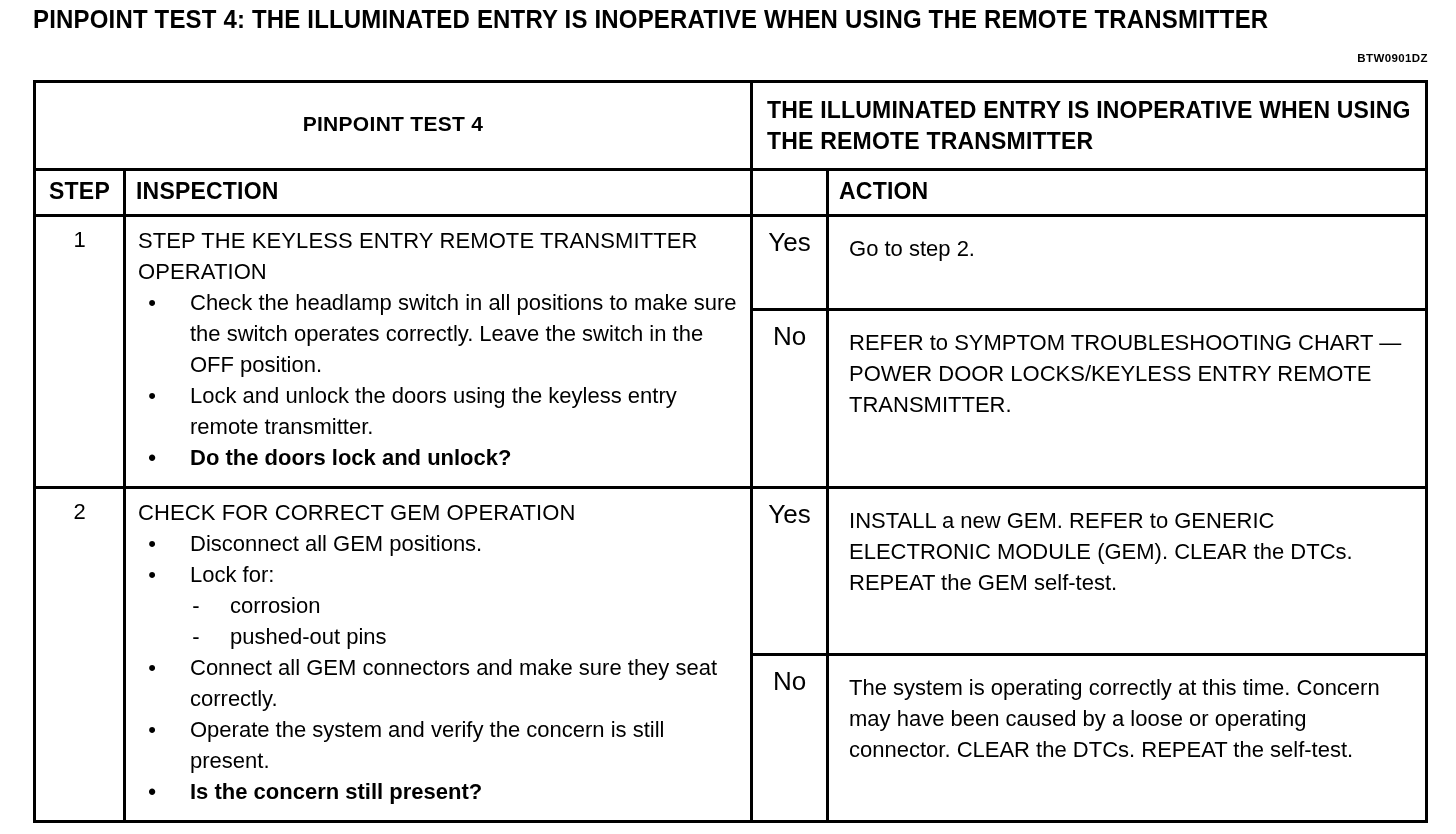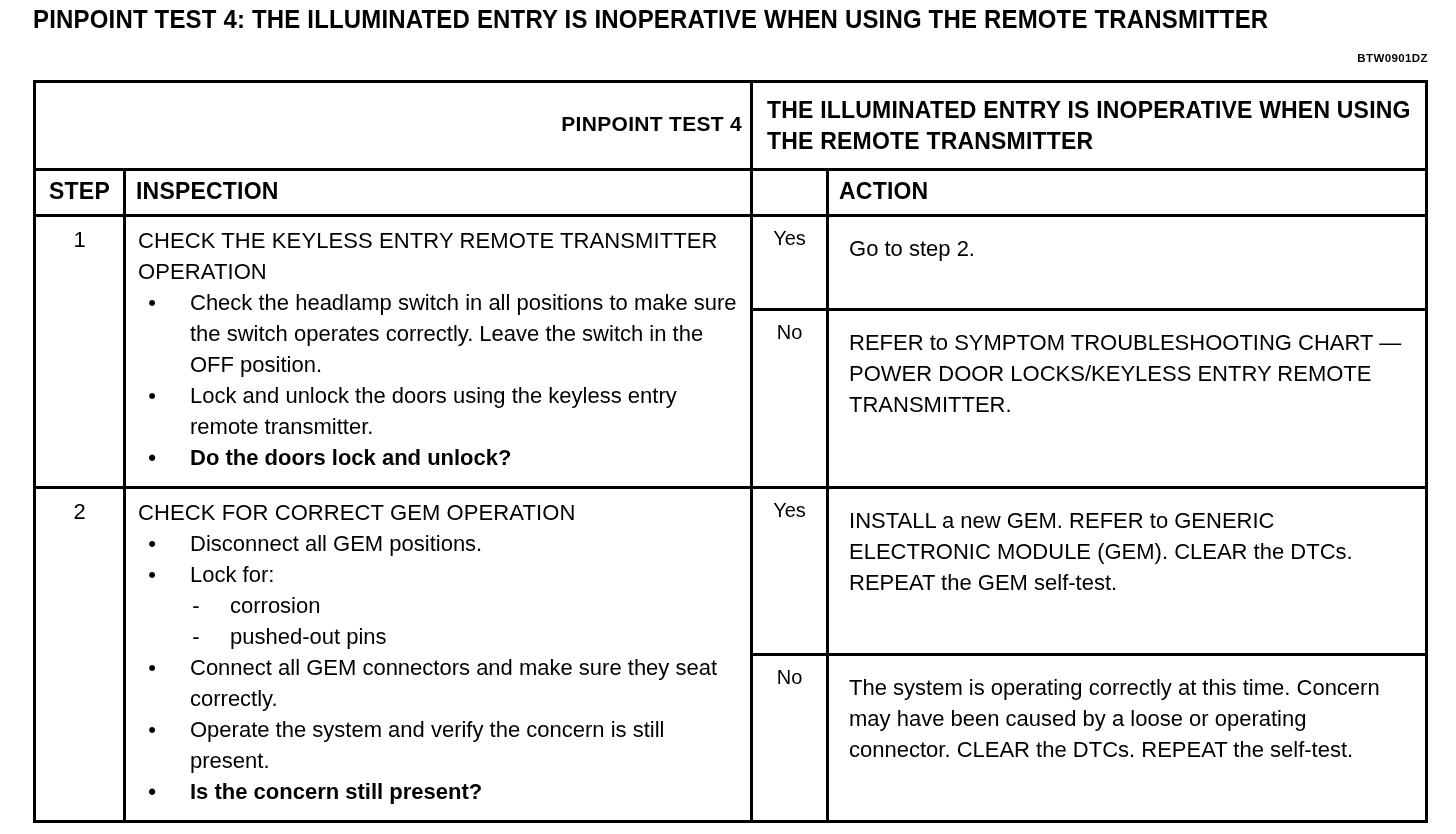--- a/index.html
+++ b/index.html
@@ -59,21 +59,21 @@
   }
   .pp-table td {
     border: 3px solid #000;
     vertical-align: top;
     padding: 0;
     background: #fff;
   }
 
   
   .hdr-test-id {
-    text-align: right;
+    text-align: center;
     vertical-align: middle !important;
     font-weight: bold;
     font-size: 21px;
     letter-spacing: 0.3px;
     padding: 6px 8px 8px 8px !important;
   }
   .hdr-test-name {
     font-weight: bold;
     font-size: 23px;
     line-height: 31px;
@@ -96,21 +96,21 @@
     font-size: 22px;
     padding: 10px 4px 4px 4px !important;
   }
   .inspection-cell {
     font-size: 22px;
     line-height: 31px;
     padding: 8px 10px 10px 12px !important;
   }
   .yn-cell {
     text-align: center;
-    font-size: 20px;
+    font-size: 26px;
     padding: 10px 6px 6px 6px !important;
   }
   .action-cell {
     font-size: 22px;
     line-height: 31px;
     padding: 8px 10px 10px 12px !important;
   }
 
   
   .insp-head {
@@ -183,21 +183,21 @@
       <tr>
         <td class="col-hdr center">STEP</td>
         <td class="col-hdr">INSPECTION</td>
         <td class="col-hdr"></td>
         <td class="col-hdr">ACTION</td>
       </tr>
 
       <tr>
         <td class="step-num" rowspan="2">1</td>
         <td class="inspection-cell" rowspan="2">
-          <div class="insp-head">CHECK THE KEYLESS ENTRY REMOTE TRANSMITTER OPERATION</div>
+          <div class="insp-head">STEP THE KEYLESS ENTRY REMOTE TRANSMITTER OPERATION</div>
           <ul class="bullets">
             <li>
               <span class="bullet-dot">•</span>
               <span class="bullet-txt">Check the headlamp switch in all positions to make sure the switch operates correctly. Leave the switch in the OFF position.</span>
             </li>
             <li>
               <span class="bullet-dot">•</span>
               <span class="bullet-txt">Lock and unlock the doors using the keyless entry remote transmitter.</span>
             </li>
             <li class="bold">

